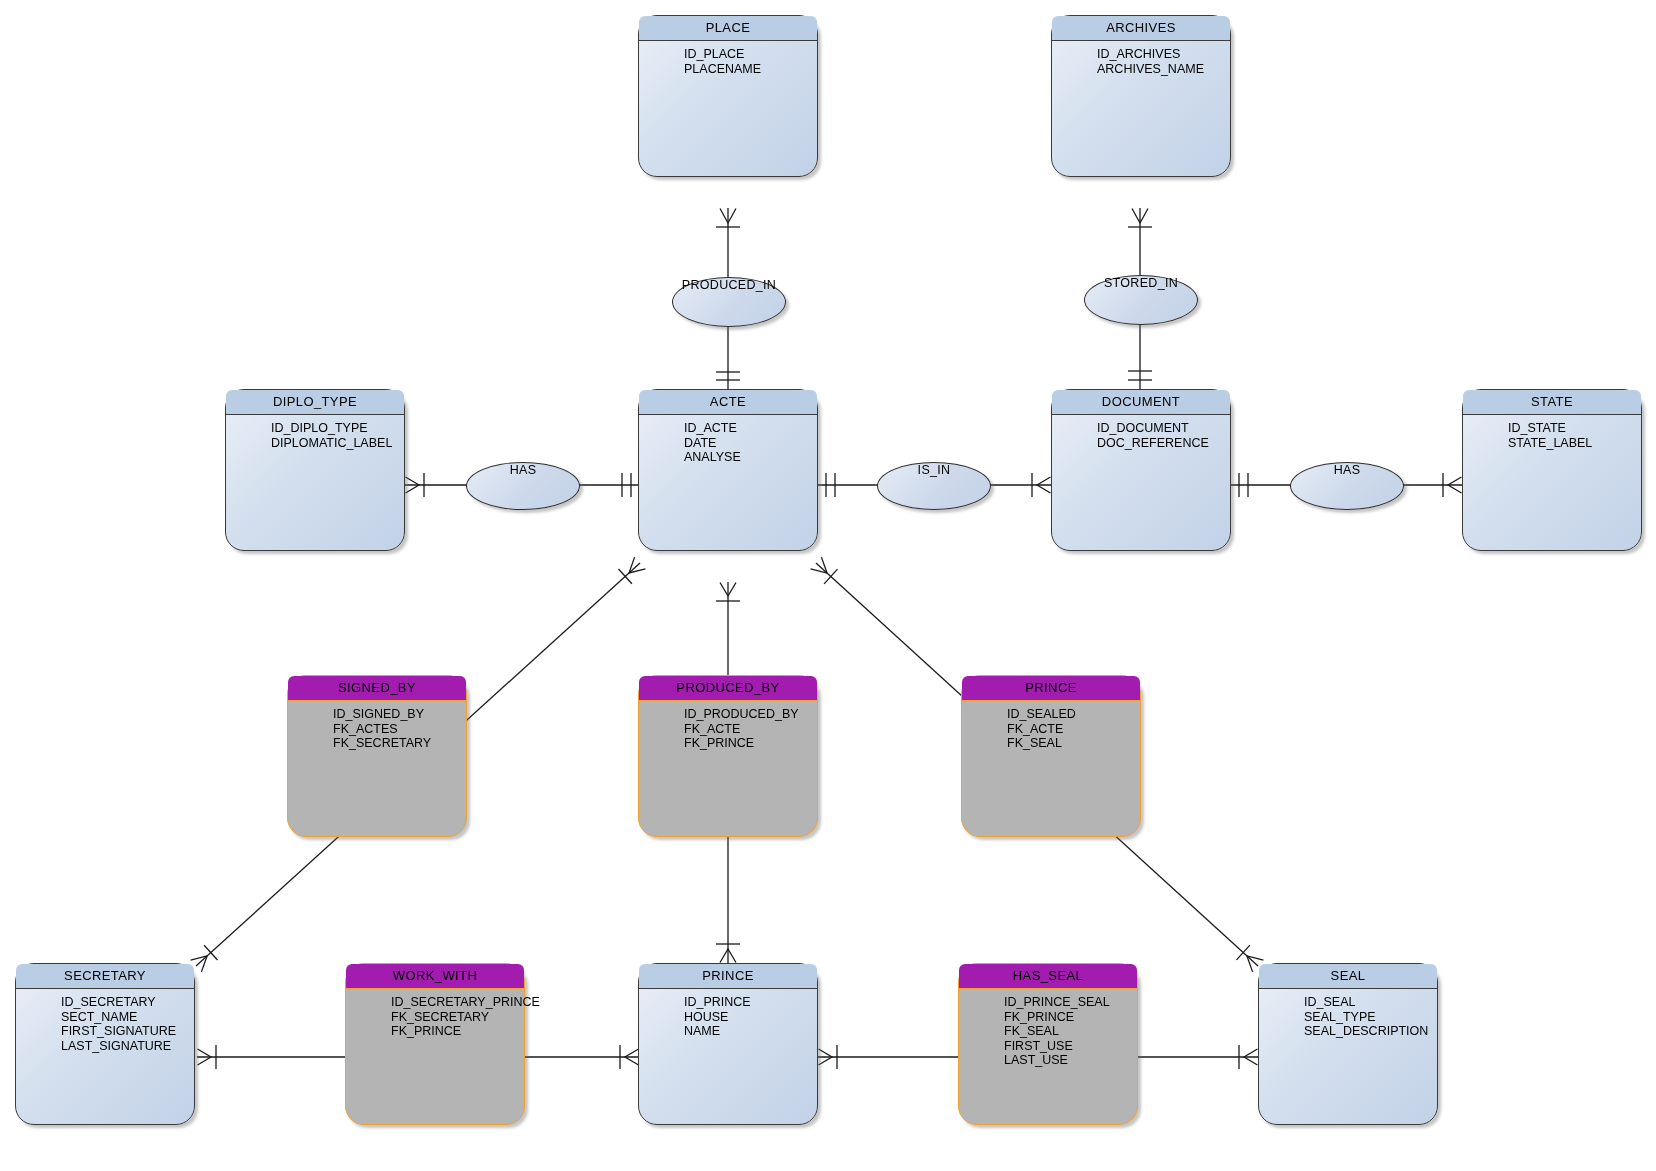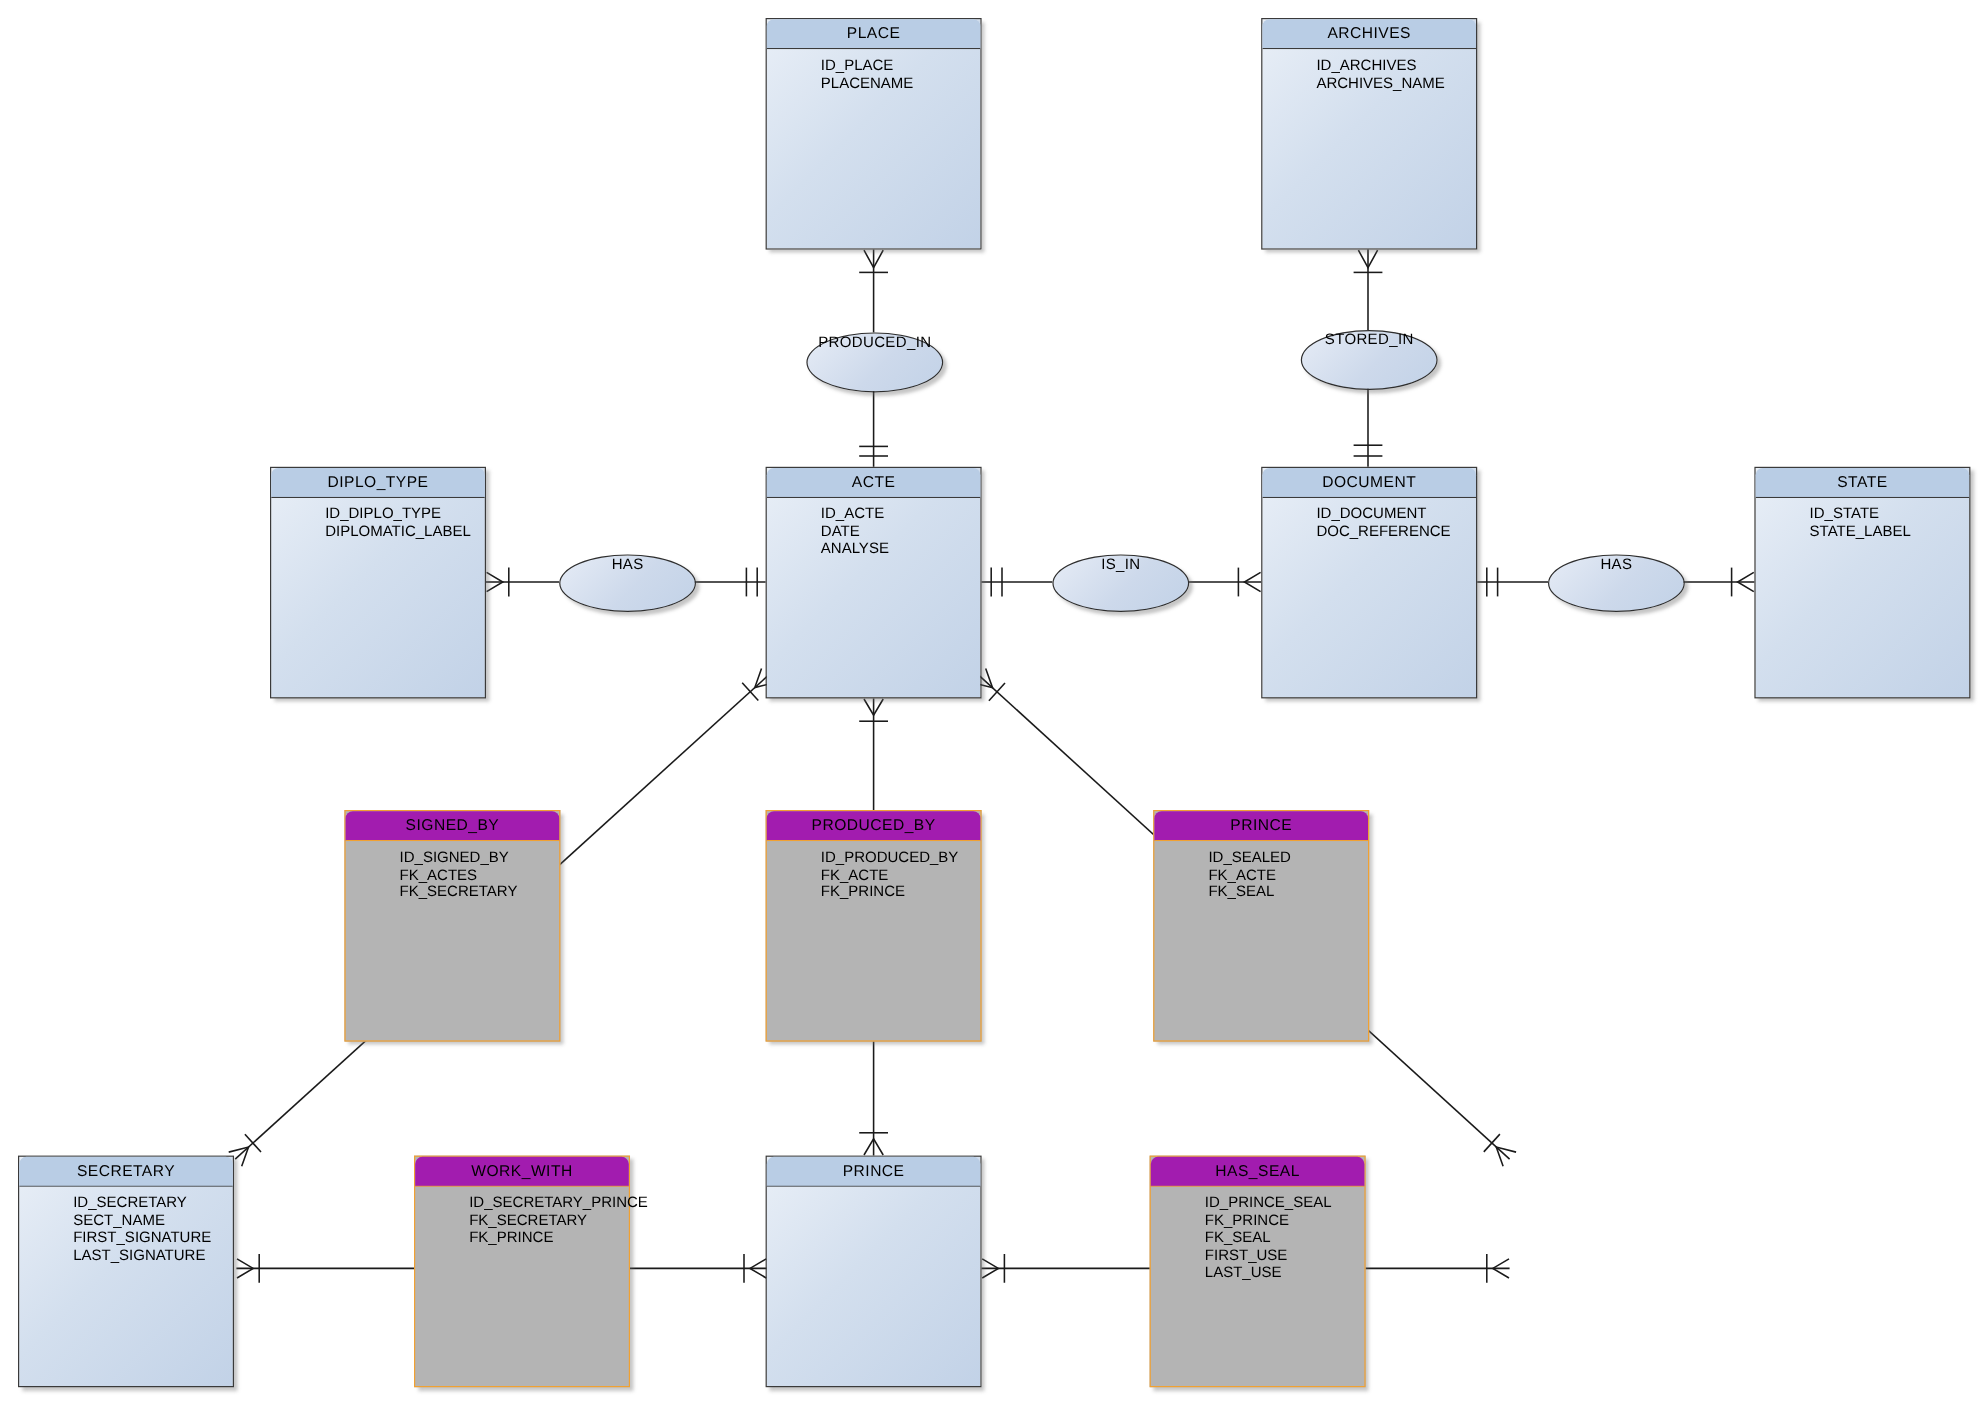--- a/index.html
+++ b/index.html
@@ -2,22 +2,22 @@
 <html><head>
 <meta charset="utf-8">
 <style>
   html,body{margin:0;padding:0;background:#ffffff;}
   #canvas{
     position:relative;width:1656px;height:1171px;background:#ffffff;overflow:hidden;
     font-family:"Liberation Sans",sans-serif;color:#000;
   }
   #wires{position:absolute;left:0;top:0;z-index:0;}
   .entity{
-    position:absolute;width:180px;height:193px;z-index:2;box-sizing:border-box;
-    border:1.4px solid #3a3a3a;border-radius:0;
+    position:absolute;width:180px;height:162px;z-index:2;box-sizing:border-box;
+    border:1.4px solid #3a3a3a;border-radius:19px;
     background:linear-gradient(135deg,#e9eff7 0%,#d3dfee 45%,#c2d2e7 100%);
     box-shadow:3px 3px 3px rgba(110,110,110,0.40);
   }
   .entity .hd{
     height:24px;line-height:24px;text-align:center;font-size:13px;letter-spacing:.4px;
     background:#b9cde5;border-bottom:1.2px solid #3a3a3a;border-radius:6px 6px 0 0;
   }
   .entity .bd{padding:6px 5px 0 5px;font-size:12.5px;line-height:14.5px;white-space:nowrap;margin-left:40px;}
   .assoc{
     border:1.6px solid #f0a132;
@@ -215,33 +215,46 @@
     <div class="hd">WORK_WITH</div>
     <div class="bd">
       <div>ID_SECRETARY_PRINCE</div>
       <div>FK_SECRETARY</div>
       <div>FK_PRINCE</div>
     </div>
   </div>
 
   <div class="entity" style="left:638px;top:963px;">
     <div class="hd">PRINCE</div>
+    <div class="bd">
+      <div>ID_PRINCE</div>
+      <div>HOUSE</div>
+      <div>NAME</div>
+    </div>
   </div>
 
   <div class="entity assoc" style="left:958px;top:963px;">
     <div class="hd">HAS_SEAL</div>
     <div class="bd">
       <div>ID_PRINCE_SEAL</div>
       <div>FK_PRINCE</div>
       <div>FK_SEAL</div>
       <div>FIRST_USE</div>
       <div>LAST_USE</div>
     </div>
   </div>
 
+  <div class="entity" style="left:1258px;top:963px;">
+    <div class="hd">SEAL</div>
+    <div class="bd">
+      <div>ID_SEAL</div>
+      <div>SEAL_TYPE</div>
+      <div>SEAL_DESCRIPTION</div>
+    </div>
+  </div>
 
   <div class="rel" style="left:672px;top:277px;width:112px;height:48px;">
     <span>PRODUCED_IN</span>
   </div>
 
   <div class="rel" style="left:1084px;top:275px;width:112px;height:48px;">
     <span>STORED_IN</span>
   </div>
 
   <div class="rel" style="left:466px;top:462px;width:112px;height:46px;">

